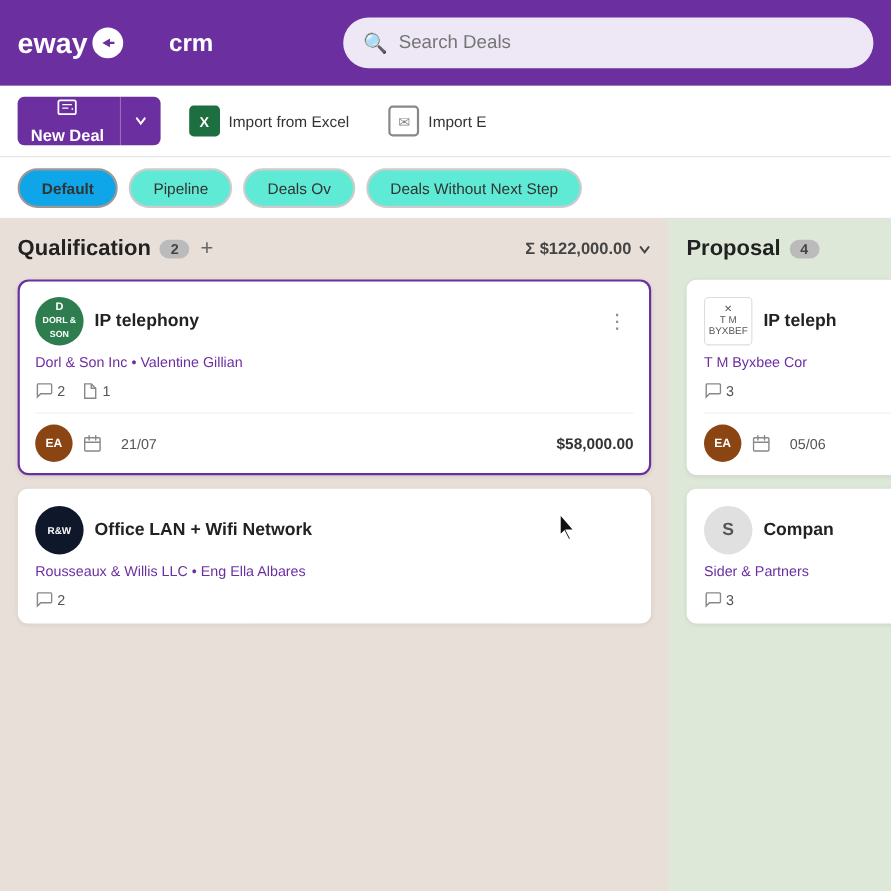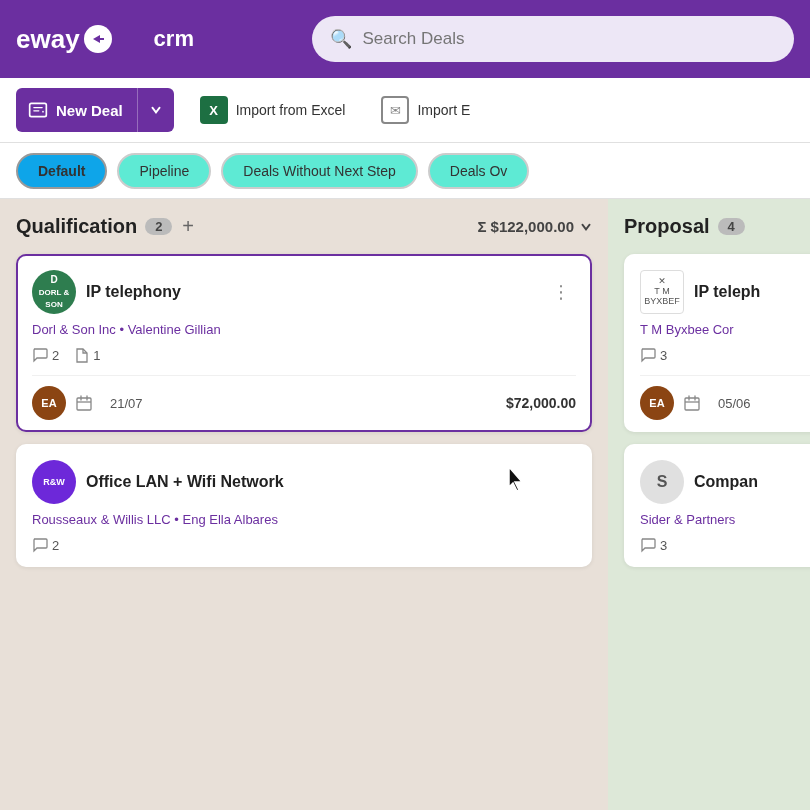--- a/index.html
+++ b/index.html
@@ -81,20 +81,21 @@
       font-weight: 600;
       overflow: hidden;
     }
     .new-deal-main {
       display: flex;
       align-items: center;
       gap: 8px;
       padding: 0 14px 0 12px;
       height: 100%;
       border-right: 1px solid rgba(255,255,255,0.3);
+      flex-direction: column;
     }
     .new-deal-main svg { width: 20px; height: 20px; }
     .new-deal-arrow {
       padding: 0 12px;
       height: 100%;
       display: flex;
       align-items: center;
     }
     .toolbar-btn {
       display: flex;
@@ -365,24 +366,24 @@
 </div>
 
 <div class="tabs">
   <div class="tab active">
     <span>Default</span>
   </div>
   <div class="tab">
     <span>Pipeline</span>
   </div>
   <div class="tab">
+    <span>Deals Ov</span>
+  </div>
+  <div class="tab">
     <span>Deals Without Next Step</span>
-  </div>
-  <div class="tab">
-    <span>Deals Ov</span>
   </div>
 </div>
 
 <div class="kanban-area">
 
   <div class="kanban-column qualification">
     <div class="column-header">
       <span class="column-title">Qualification</span>
       <span class="column-count">2</span>
       <span class="column-add">+</span>
@@ -427,27 +428,27 @@
           <span>EA</span>
         </div>
         <div class="deal-date">
           <svg width="16" height="16" viewBox="0 0 16 16">
             <rect x="1" y="3" width="14" height="12" rx="1" fill="none" stroke="#888" stroke-width="1.3"></rect>
             <path d="M1 7h14" stroke="#888" stroke-width="1.3"></path>
             <path d="M5 1v4M11 1v4" stroke="#888" stroke-width="1.3" stroke-linecap="round"></path>
           </svg>
           <span>21/07</span>
         </div>
-        <span class="deal-amount">$72,000.00</span>
+        <span class="deal-amount">$58,000.00</span>
       </div>
     </div>
 
     <div class="deal-card">
       <div class="deal-card-header">
-        <div class="deal-avatar" style="background:#6d28d9;">
+        <div class="deal-avatar" style="background:#0f172a;">
           <div style="text-align:center;font-size:9px;line-height:1.2;color:white;">R&amp;W</div>
         </div>
         <span class="deal-title">Office LAN + Wifi Network</span>
       </div>
       <div class="deal-company-person">
         <span style="color:#6b2fa0;cursor:pointer;">Rousseaux &amp; Willis LLC</span>
         <span> • </span>
         <span style="color:#6b2fa0;cursor:pointer;">Eng Ella Albares</span>
       </div>
       <div class="deal-meta">

